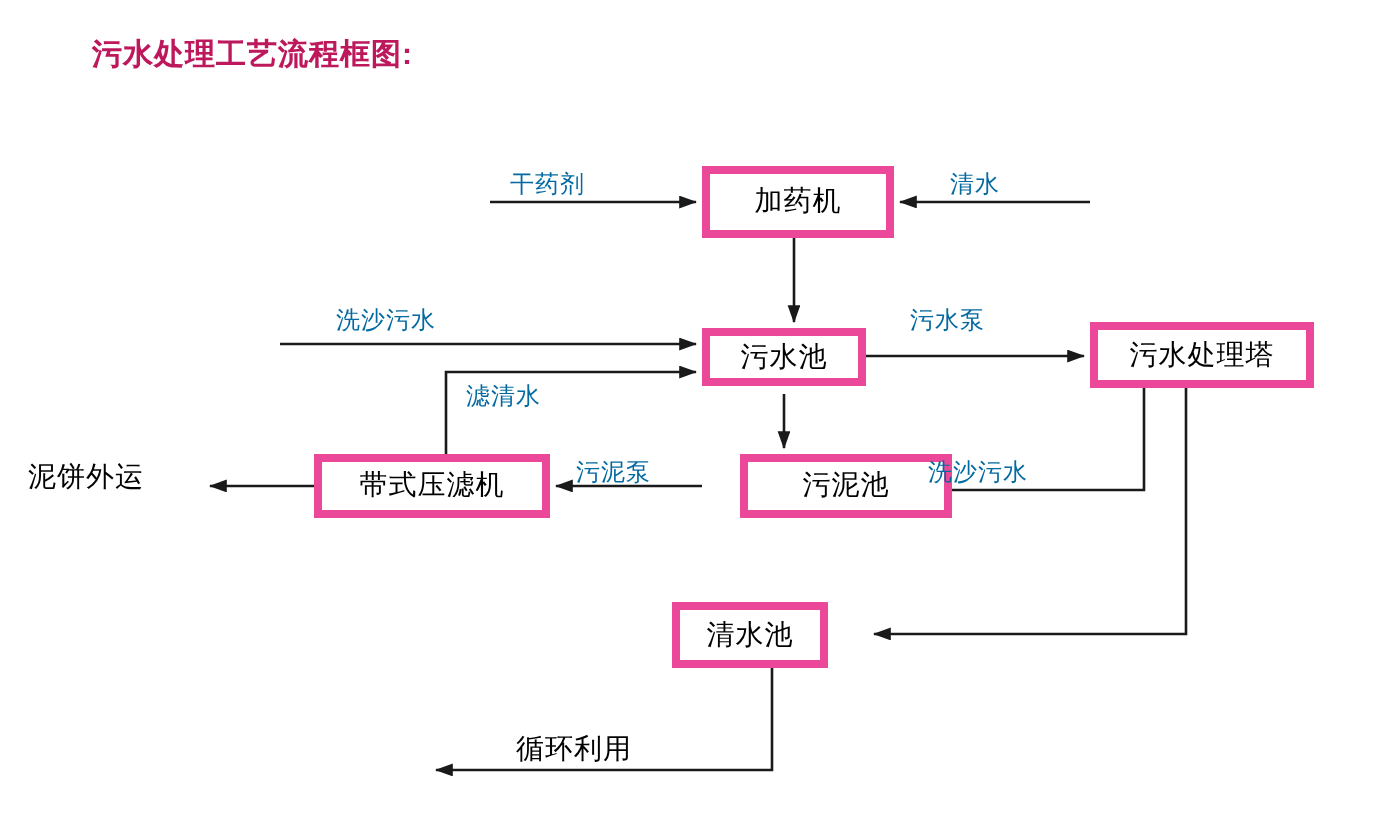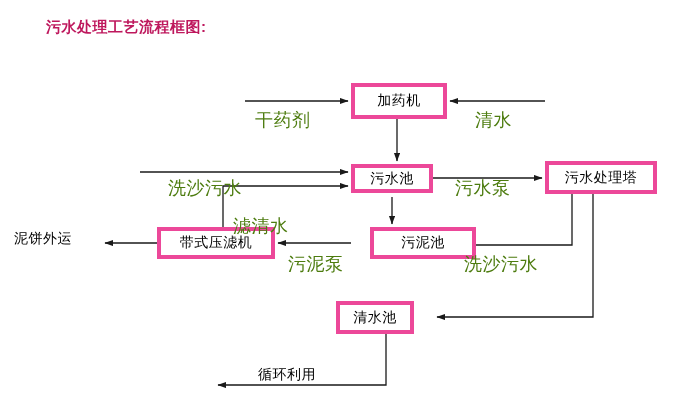--- a/index.html
+++ b/index.html
@@ -41,25 +41,24 @@
     display: flex;
     align-items: center;
     justify-content: center;
     font-size: 14px;
     color: #000000;
     white-space: nowrap;
     letter-spacing: 0.5px;
   }
   .edge-label {
     position: absolute;
-    font-size: 18px;
-    color: #4d7c0f;
+    font-size: 12px;
+    color: #0369a1;
     white-space: nowrap;
     letter-spacing: 0.5px;
-    margin-top: 24px;
   }
   .terminal-label {
     position: absolute;
     font-size: 14px;
     color: #000000;
     white-space: nowrap;
     letter-spacing: 0.5px;
     text-align: right;
   }
   

